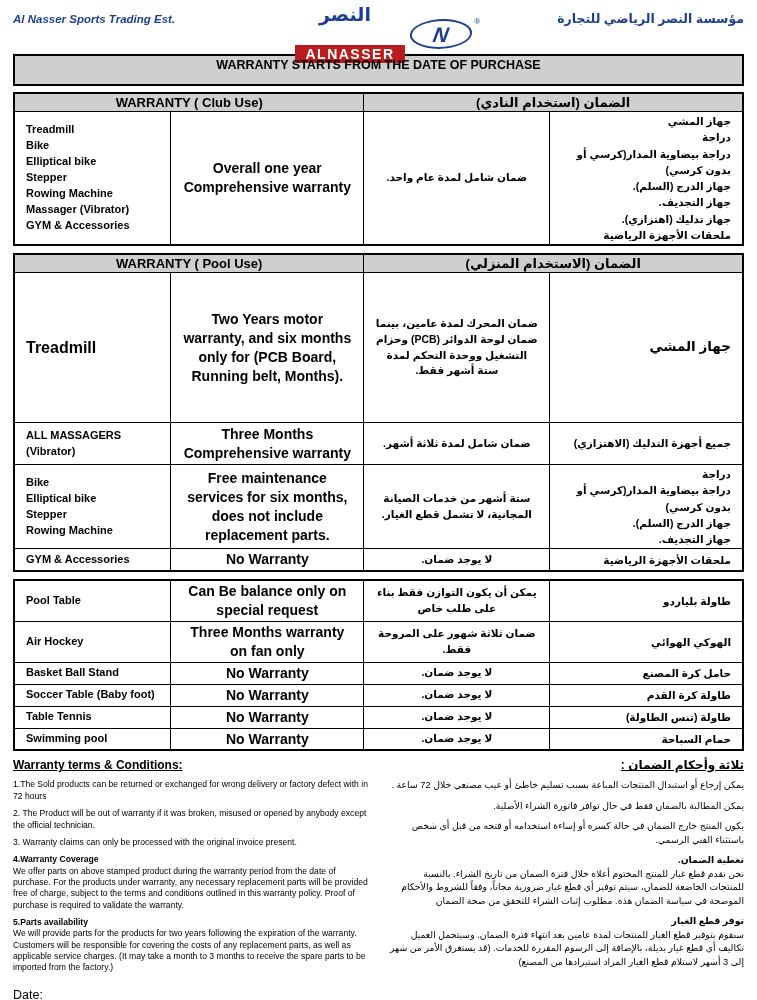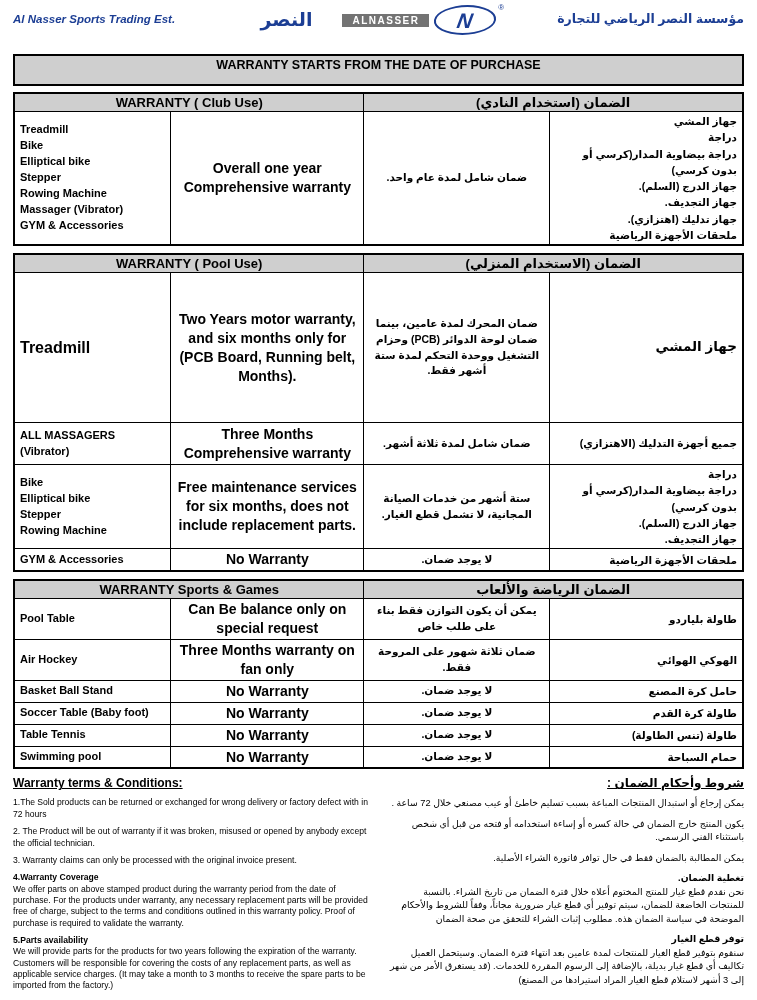--- a/index.html
+++ b/index.html
@@ -9,35 +9,35 @@
     font-family:"Liberation Sans","DejaVu Sans",sans-serif;
     color:#000;
   }
   .page { padding:5px 13px 0 13px; }
 
   
   .hdr { display:flex; justify-content:space-between; align-items:flex-start; height:46px; }
   .co-en { color:#1c3e94; font-weight:bold; font-style:italic; font-size:11.5px; padding-top:8px; width:200px; }
   .co-ar { color:#1c3e94; font-weight:bold; font-size:12.5px; padding-top:6px; width:200px; text-align:right; }
   .logo { display:flex; align-items:center; gap:5px; }
-  .logo-text { display:flex; flex-direction:row; align-items:center;gap:20px; }
+  .logo-text { display:flex; flex-direction:column; align-items:center;gap:20px; }
   .logo-ar { color:#1c3e94; font-weight:bold; font-size:19px; line-height:1.05; }
-  .logo-bar { background:#737373; color:#fff; font-size:10px; font-weight:bold; letter-spacing:1.5px; padding:1px 10px;margin-left:10px; }
+  .logo-bar { background:#b91c1c; color:#fff; font-size:14px; font-weight:bold; letter-spacing:1.5px; padding:1px 10px;margin-left:10px; }
   .logo-mark { position:relative; width:62px; height:30px; border:2.5px solid #1c3e94; border-radius:50%;
                display:flex; align-items:center; justify-content:center; transform:skewX(-10deg); }
   .logo-mark .n { color:#1c3e94; font-weight:bold; font-style:italic; font-size:21px; line-height:1; }
   .logo-mark .reg { position:absolute; right:-8px; top:-4px; font-size:8px; color:#1c3e94; transform:skewX(10deg); }
 
   
   .banner { border:2px solid #000; background:#cfcfcf; text-align:center; font-weight:bold;
             font-size:12.5px; padding:2px 0 12px; margin:3px 0 6px; }
 
   
   table.wtable { width:100%; border-collapse:collapse; border:2.5px solid #000; margin-bottom:7px; table-layout:fixed; }
-  .wtable th, .wtable td { border:1px solid #000; padding:1px 5px; vertical-align:middle; }
+  .wtable th, .wtable td { border:1px solid #000; padding:1px 11px; vertical-align:middle; }
   tr.sect th { background:#cfcfcf; font-size:13px; font-weight:bold; height:18px; }
   .c-items { font-weight:bold; font-size:11px; white-space:pre-line; line-height:1.45; text-align:left; }
   .c-wen   { font-weight:bold; font-size:14px; text-align:center; line-height:1.35; }
   .c-war   { font-weight:bold; font-size:10.5px; text-align:center; white-space:pre-line; line-height:1.5; }
   .c-itar  { font-weight:bold; font-size:10.5px; text-align:right; white-space:pre-line; line-height:1.55; }
   .big-item { font-size:16px; }
   .big-ar   { font-size:13.5px; }
 
   
   .terms { display:flex; gap:16px; margin-top:3px; }
@@ -154,24 +154,20 @@
     </table>
 
   <table class="wtable">
     <colgroup>
         <col style="width:21.5%">
         <col style="width:26.5%">
         <col style="width:25.5%">
         <col style="width:26.5%">
       </colgroup>
     <tbody>
-        <tr class="sect">
-      <th colspan="2">WARRANTY Sports &amp; Games</th>
-      <th colspan="2" dir="rtl">الضمان الرياضة والألعاب</th>
-    </tr>
     <tr style="height:34px">
       <td class="c-items">Pool Table</td>
       <td class="c-wen">Can Be balance only on special request</td>
       <td class="c-war" dir="rtl">يمكن أن يكون التوازن فقط بناء على طلب خاص</td>
       <td class="c-itar" dir="rtl">طاولة بلياردو</td>
     </tr>
     <tr style="height:32px">
       <td class="c-items">Air Hockey</td>
       <td class="c-wen">Three Months warranty on fan only</td>
       <td class="c-war" dir="rtl">ضمان ثلاثة شهور على المروحة فقط.</td>
@@ -222,32 +218,32 @@
       <div class="t-item">
         <span class="t-head">4.Warranty Coverage</span>
         <span class="t-body">We offer parts on above stamped product during the warranty period from the date of purchase. For the products under warranty, any necessary replacement parts will be provided free of charge, subject to the terms and conditions outlined in this warranty policy. Proof of purchase is required to validate the warranty.</span>
       </div>
       <div class="t-item">
         <span class="t-head">5.Parts availability</span>
         <span class="t-body">We will provide parts for the products for two years following the expiration of the warranty. Customers will be responsible for covering the costs of any replacement parts, as well as applicable service charges. (It may take a month to 3 months to receive the spare parts to be imported from the factory.)</span>
       </div>
     </div>
     <div class="terms-ar" dir="rtl">
-      <h3 class="t-title">شروط وأحكام الضمان :</h3>
+      <h3 class="t-title">ثلاثة وأحكام الضمان :</h3>
       <div class="t-item">
         <span class="t-head"></span>
         <span class="t-body">يمكن إرجاع أو استبدال المنتجات المباعة بسبب تسليم خاطئ أو عيب مصنعي خلال 72 ساعة .</span>
       </div>
       <div class="t-item">
         <span class="t-head"></span>
+        <span class="t-body">يمكن المطالبة بالضمان فقط في حال توافر فاتورة الشراء الأصلية.</span>
+      </div>
+      <div class="t-item">
+        <span class="t-head"></span>
         <span class="t-body">يكون المنتج خارج الضمان في حالة كسره أو إساءة استخدامه أو فتحه من قبل أي شخص باستثناء الفني الرسمي.</span>
-      </div>
-      <div class="t-item">
-        <span class="t-head"></span>
-        <span class="t-body">يمكن المطالبة بالضمان فقط في حال توافر فاتورة الشراء الأصلية.</span>
       </div>
       <div class="t-item">
         <span class="t-head">تغطية الضمان.</span>
         <span class="t-body">نحن نقدم قطع غيار للمنتج المختوم أعلاه خلال فترة الضمان من تاريخ الشراء. بالنسبة للمنتجات الخاضعة للضمان، سيتم توفير أي قطع غيار ضرورية مجاناً، وفقاً للشروط والأحكام الموضحة في سياسة الضمان هذه. مطلوب إثبات الشراء للتحقق من صحة الضمان</span>
       </div>
       <div class="t-item">
         <span class="t-head">توفر قطع الغيار</span>
         <span class="t-body">سنقوم بتوفير قطع الغيار للمنتجات لمدة عامين بعد انتهاء فترة الضمان. وسيتحمل العميل تكاليف أي قطع غيار بديلة، بالإضافة إلى الرسوم المقررة للخدمات. (قد يستغرق الأمر من شهر إلى 3 أشهر لاستلام قطع الغيار المراد استيرادها من المصنع)</span>
       </div>
     </div>

